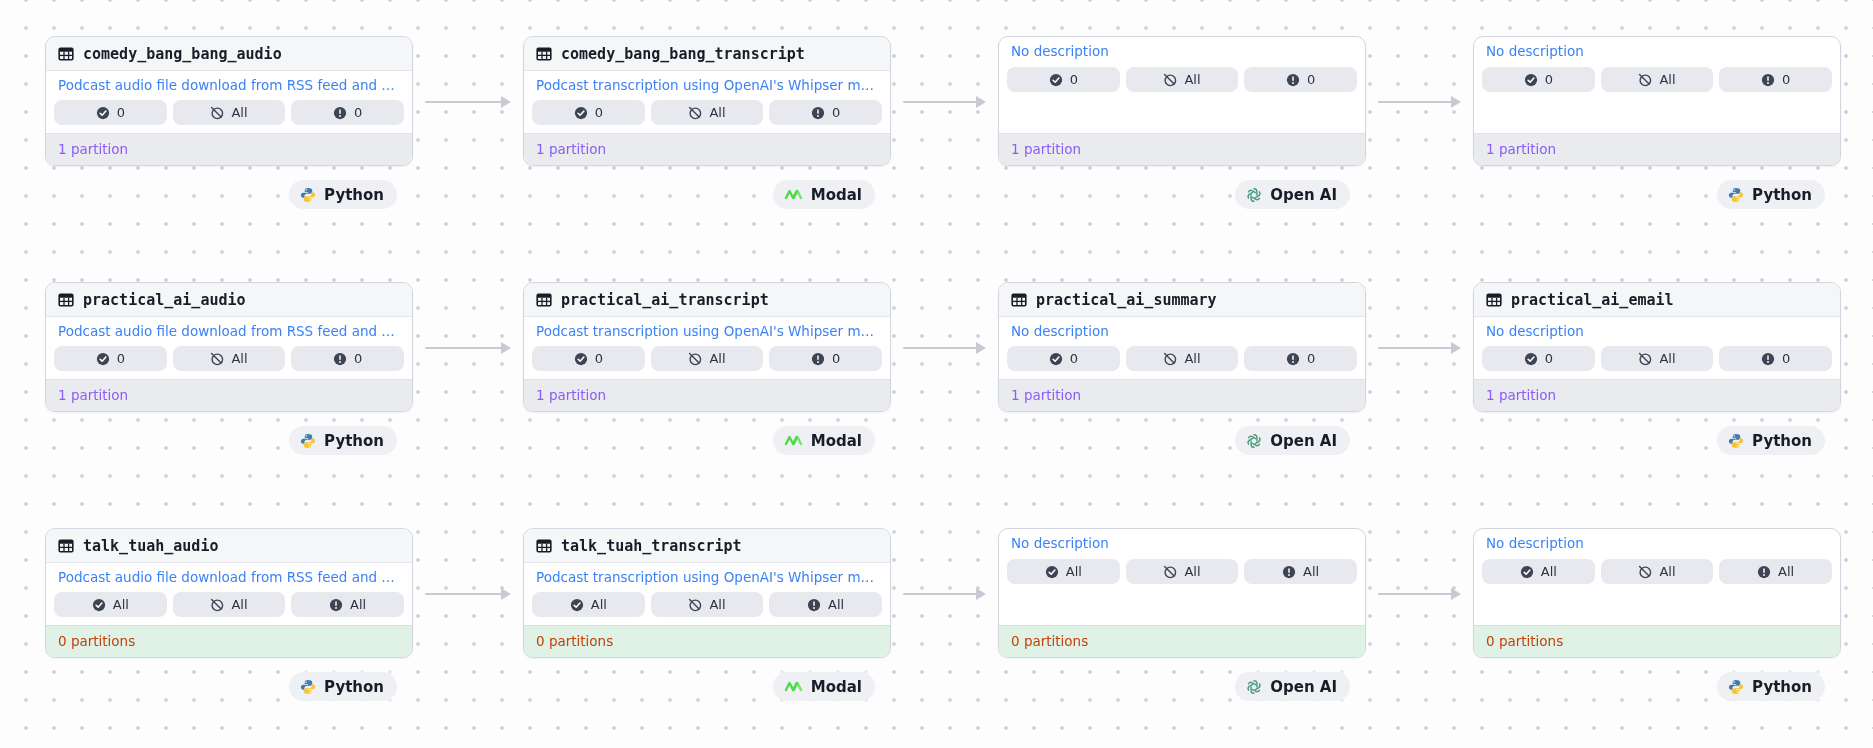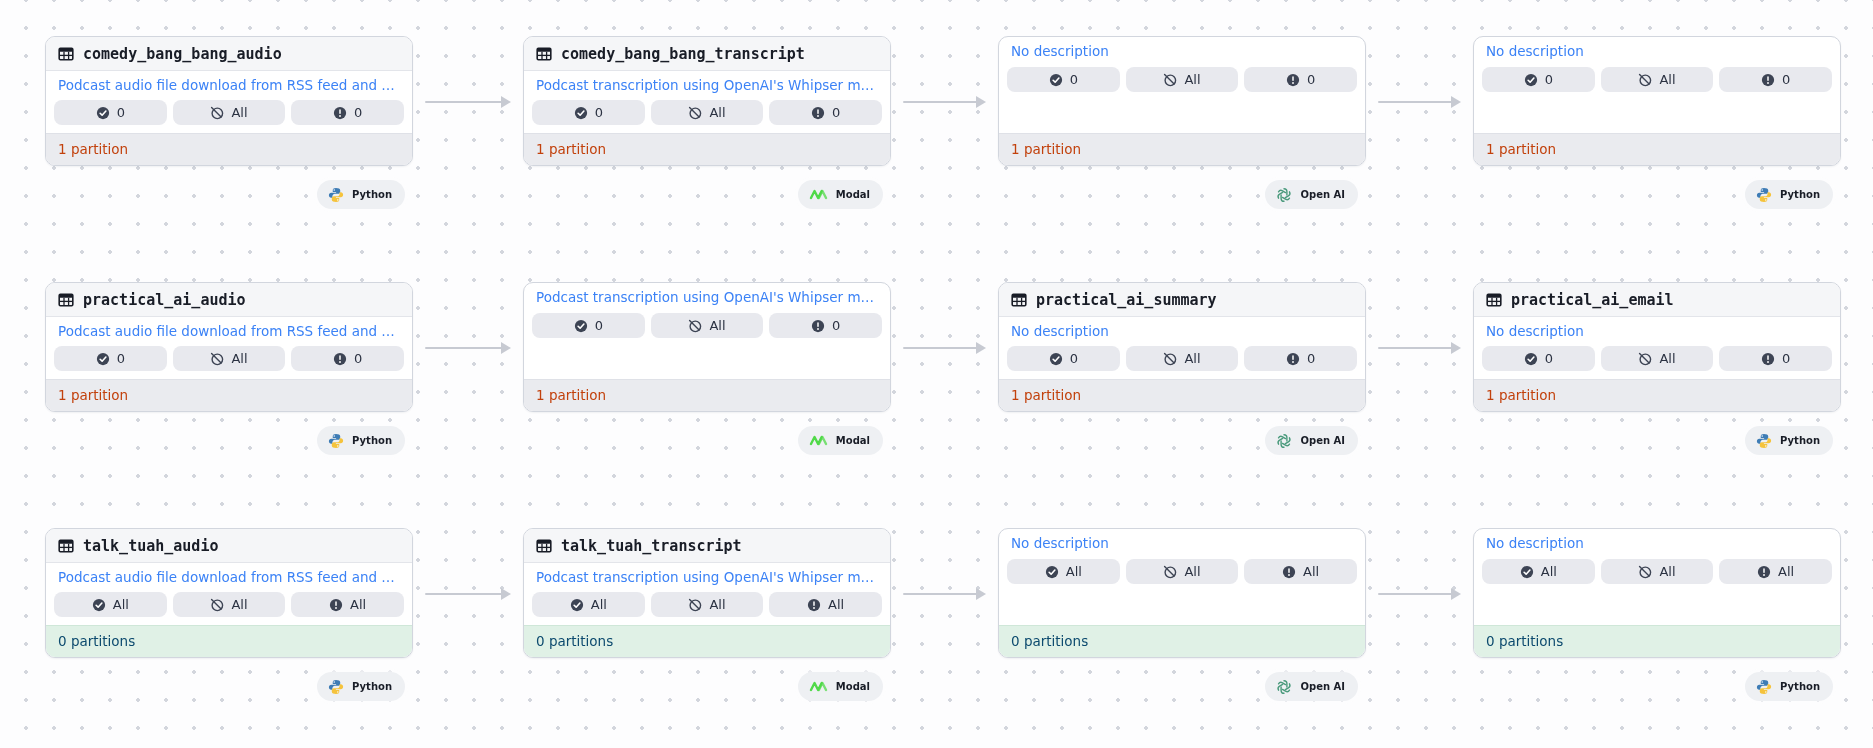--- a/index.html
+++ b/index.html
@@ -44,30 +44,30 @@
     flex:1;height:25px;background:#e8e9ee;border-radius:8px;
     display:flex;align-items:center;justify-content:center;gap:7px;
     font-size:13px;color:#2b3242;
   }
   .badge-icon{display:flex;align-items:center;}
   .card-footer{
     margin-top:auto;
     padding:7px 12px 8px 12px;
     background:#eaebef;border-top:1px solid #dfe1e7;
     border-radius:0 0 9px 9px;
-    font-size:13.5px;color:#c2410c;
+    font-size:13.5px;color:#8b5cf6;
   }
   .card-footer.green{
-    background:#e0f1e6;border-top-color:#cfe7d8;color:#0c4a6e;
+    background:#e0f1e6;border-top-color:#cfe7d8;color:#c2410c;
   }
   .tag{
-    position:absolute;top:144px;right:8px;height:29px;
+    position:absolute;top:144px;right:16px;height:29px;
     display:inline-flex;align-items:center;gap:8px;
     background:#eef0f3;border-radius:15px;padding:0 13px 0 11px;
-    font-size:10px;font-weight:bold;color:#191d27;
+    font-size:15px;font-weight:bold;color:#191d27;
     box-shadow:0 0 0 3px rgba(253,253,254,.55);
   }
   .tag-icon{display:flex;align-items:center;}
   .arrow{position:absolute;height:12px;}
   .arrow .shaft{
     position:absolute;left:0;top:5px;height:2px;right:7px;
     background:#c7cad2;border-radius:1px;
   }
   .arrow .head{
     position:absolute;right:0;top:0;width:0;height:0;
@@ -365,20 +365,32 @@
         </span>
       <span class="tag-label">Python</span>
     </div>
   </div>
     <div class="arrow" style="left: 425px; top: 342px; width: 86px;">
       <div class="shaft"></div>
       <div class="head"></div>
     </div>
     <div class="asset-node" style="left: 523px; top: 282px;">
     <div class="card">
+      <div class="card-header">
+        <span class="table-icon">
+            <svg width="16" height="16" viewBox="0 0 16 16">
+              <rect x="1.2" y="2.2" width="13.6" height="11.6" rx="1.2" fill="none" stroke="#191d27" stroke-width="1.6"></rect>
+              <rect x="1.2" y="2.2" width="13.6" height="3.6" rx="1.2" fill="#191d27"></rect>
+              <line x1="1.2" y1="9.4" x2="14.8" y2="9.4" stroke="#191d27" stroke-width="1.3"></line>
+              <line x1="6" y1="5.8" x2="6" y2="13.8" stroke="#191d27" stroke-width="1.3"></line>
+              <line x1="10.6" y1="5.8" x2="10.6" y2="13.8" stroke="#191d27" stroke-width="1.3"></line>
+            </svg>
+          </span>
+        <span class="asset-name">practical_ai_transcript</span>
+      </div>
       <div class="card-desc">Podcast transcription using OpenAI's Whipser mo…</div>
       <div class="badges">
         <div class="badge">
           <span class="badge-icon">
               <svg width="14" height="14" viewBox="0 0 16 16">
                 <circle cx="8" cy="8" r="7" fill="#3d4454"></circle>
                 <path d="M4.7 8.3 L7 10.5 L11.3 5.7" stroke="#ffffff" stroke-width="1.8" fill="none" stroke-linecap="round" stroke-linejoin="round"></path>
               </svg>
             </span>
           <span class="badge-val">0</span>

